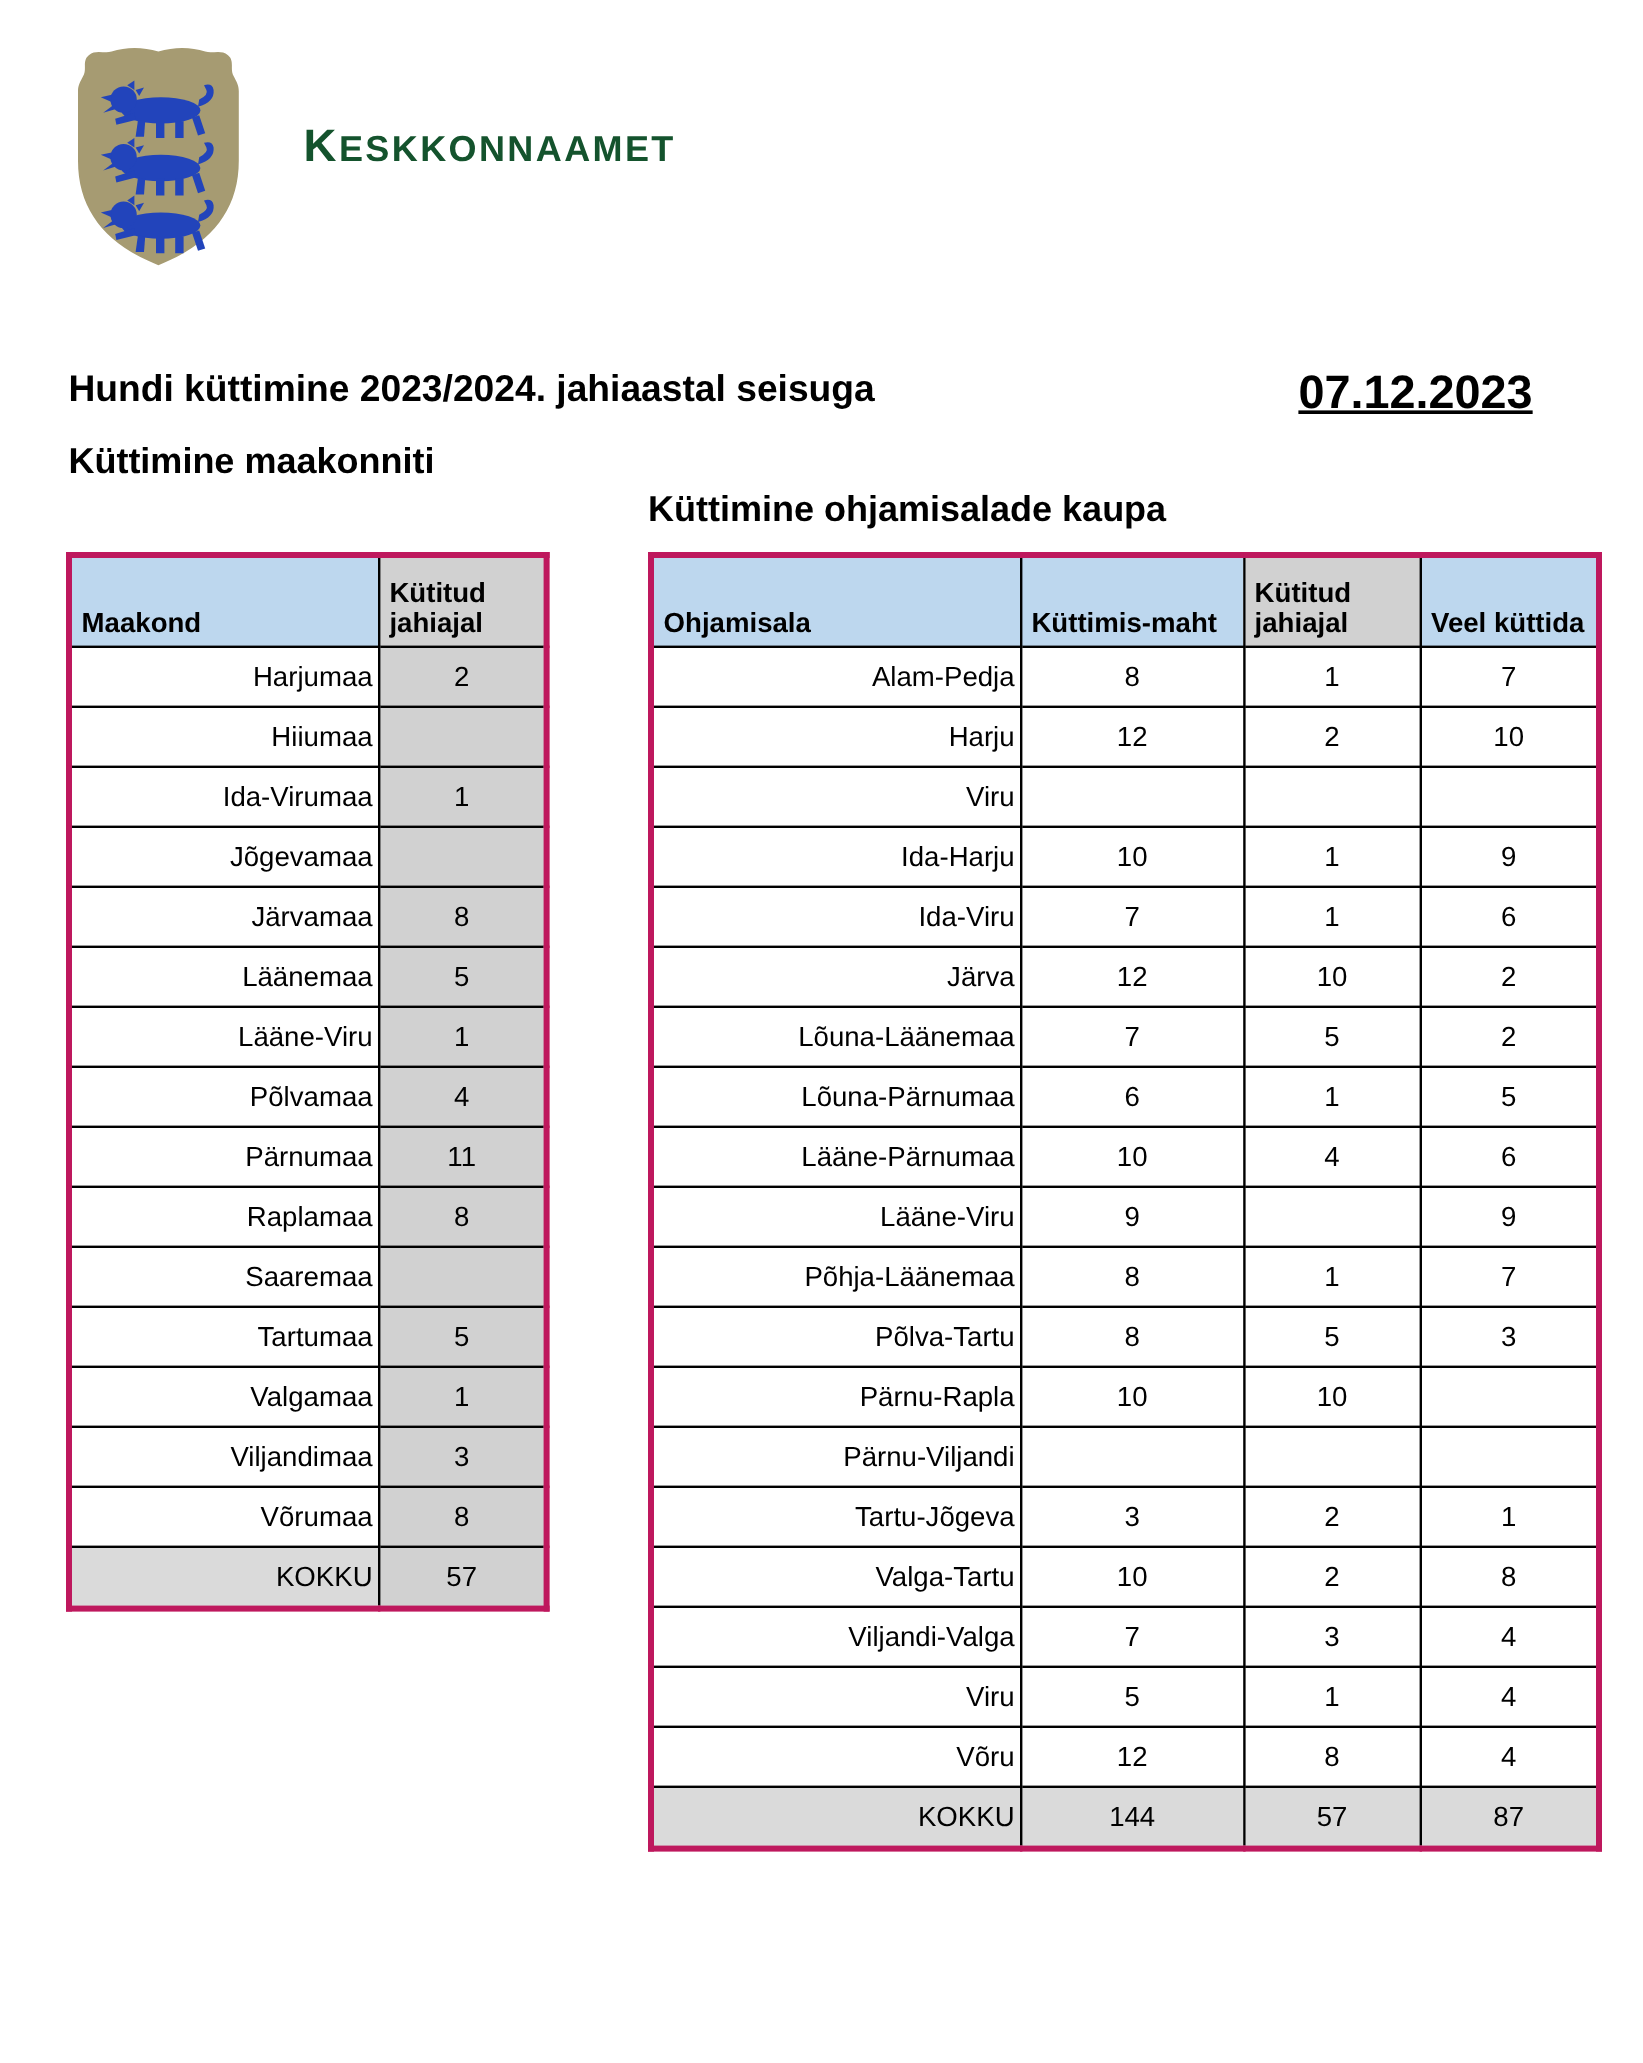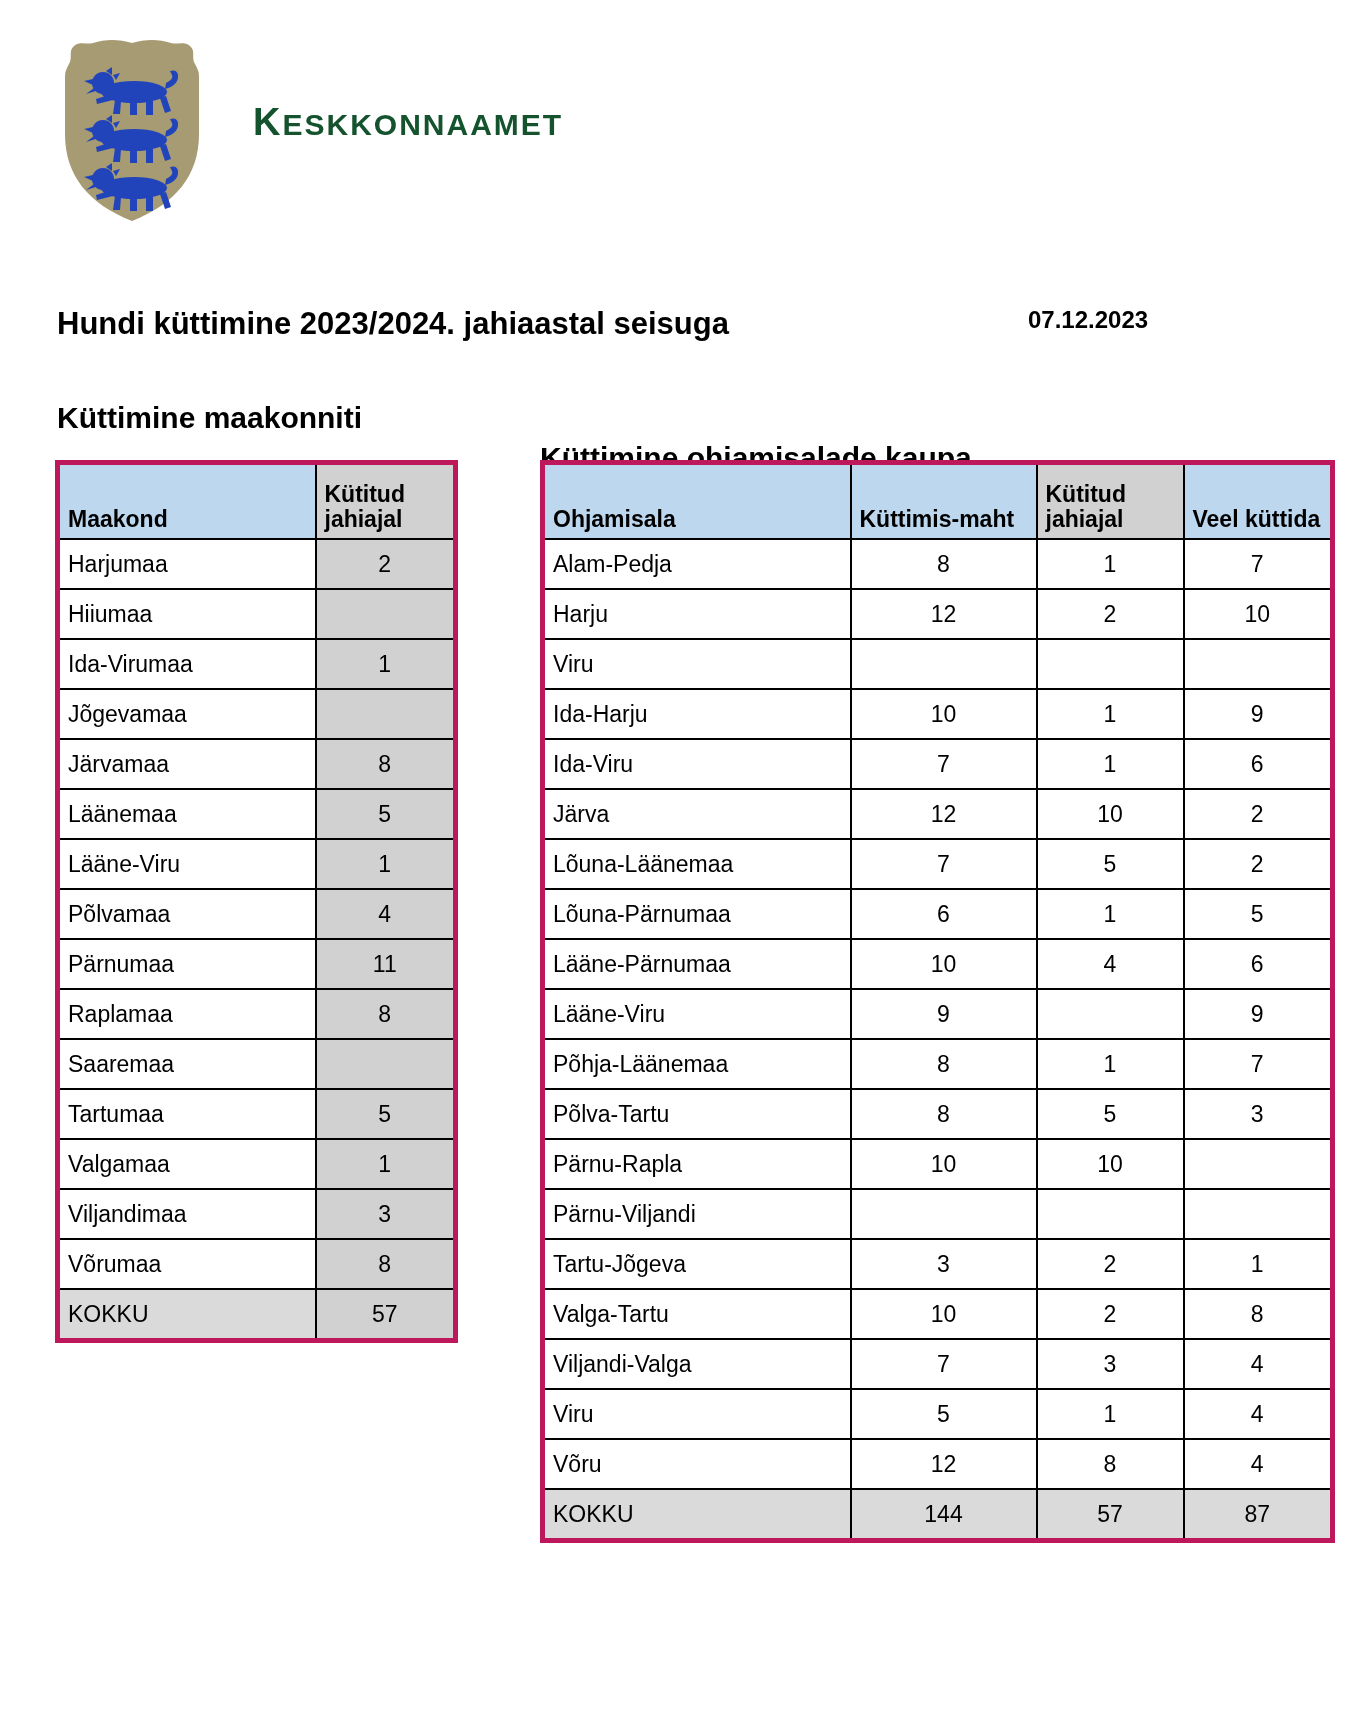--- a/index.html
+++ b/index.html
@@ -14,42 +14,42 @@
   .coat{position:absolute;left:57px;top:38px;width:150px;height:187px;}
   .wordmark{
     position:absolute;left:253px;top:99px;
     font-weight:700;color:#14532d;letter-spacing:2px;
     font-size:30px;line-height:46px;white-space:nowrap;
   }
   .wordmark .big{font-size:38px;}
 
   
   .title{position:absolute;left:57px;top:306px;font-size:31px;font-weight:700;white-space:nowrap;}
-  .date{position:absolute;left:1028px;top:306px;font-size:24px;font-weight:700;white-space:nowrap;}
+  .date{position:absolute;left:1082px;top:306px;font-size:39px;font-weight:700;white-space:nowrap;text-decoration:underline;}
 
   
-  .sec-heading{position:absolute;top:401px;font-size:30px;font-weight:700;white-space:nowrap;}
+  .sec-heading{position:absolute;top:368px;font-size:30px;font-weight:700;white-space:nowrap;}
   .sec-left{left:57px;}
   .sec-right{left:540px;margin-top:40px;}
 
   
   table{
     position:absolute;top:460px;
     border-collapse:collapse;table-layout:fixed;
     font-size:23px;border:5px solid #be185d;
   }
   .t-county{left:55px;width:398px;}
   .t-area{left:540px;width:790px;}
   th,td{border:2.5px solid #000;overflow:hidden;}
   th{
     height:66px;vertical-align:bottom;text-align:left;
     padding:0 4px 7px 8px;font-weight:700;line-height:1.06;
   }
   td{height:48px;vertical-align:middle;padding:0 4px;}
-  td.lbl{text-align:left;padding-left:8px;white-space:nowrap;}
+  td.lbl{text-align:right;padding-left:8px;white-space:nowrap;}
   td.val{text-align:center;}
   .bg-blue{background:#BDD7EE;}
   .bg-gray{background:#D1D1D1;}
   tr.total td{background:#DADADA;font-weight:400;}
   tr.total td.val-dark{background:#D1D1D1;}
 </style>
 </head>
 <body>
 
 <div class="page">

